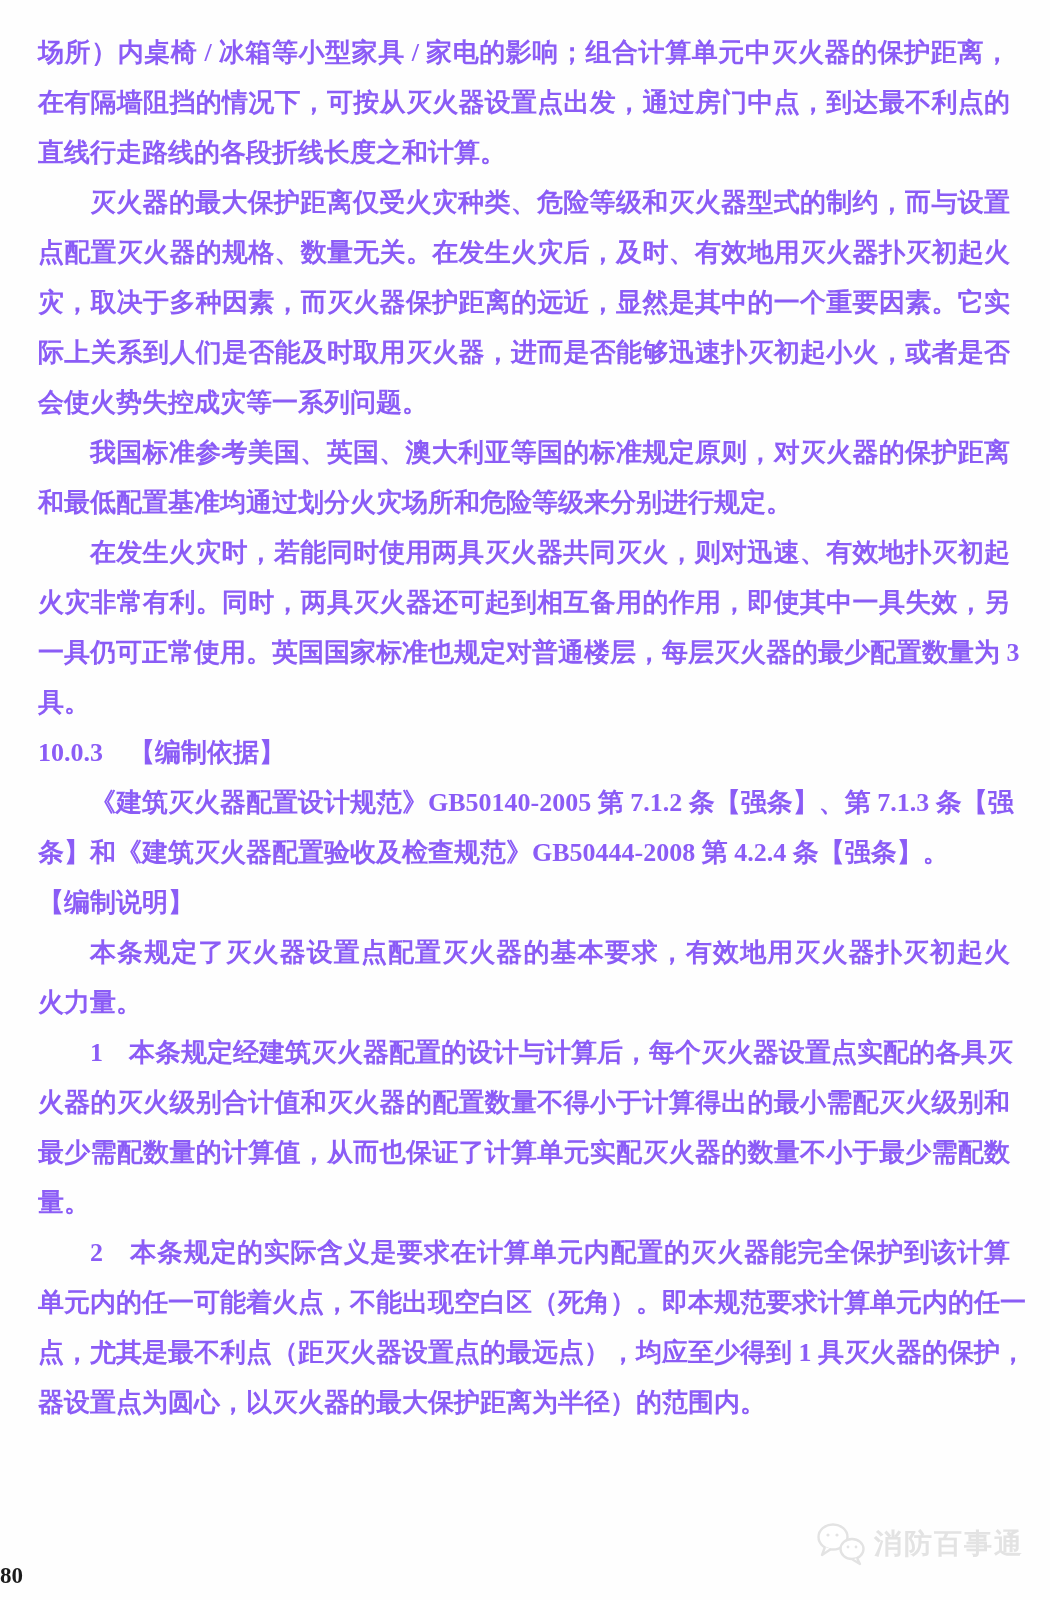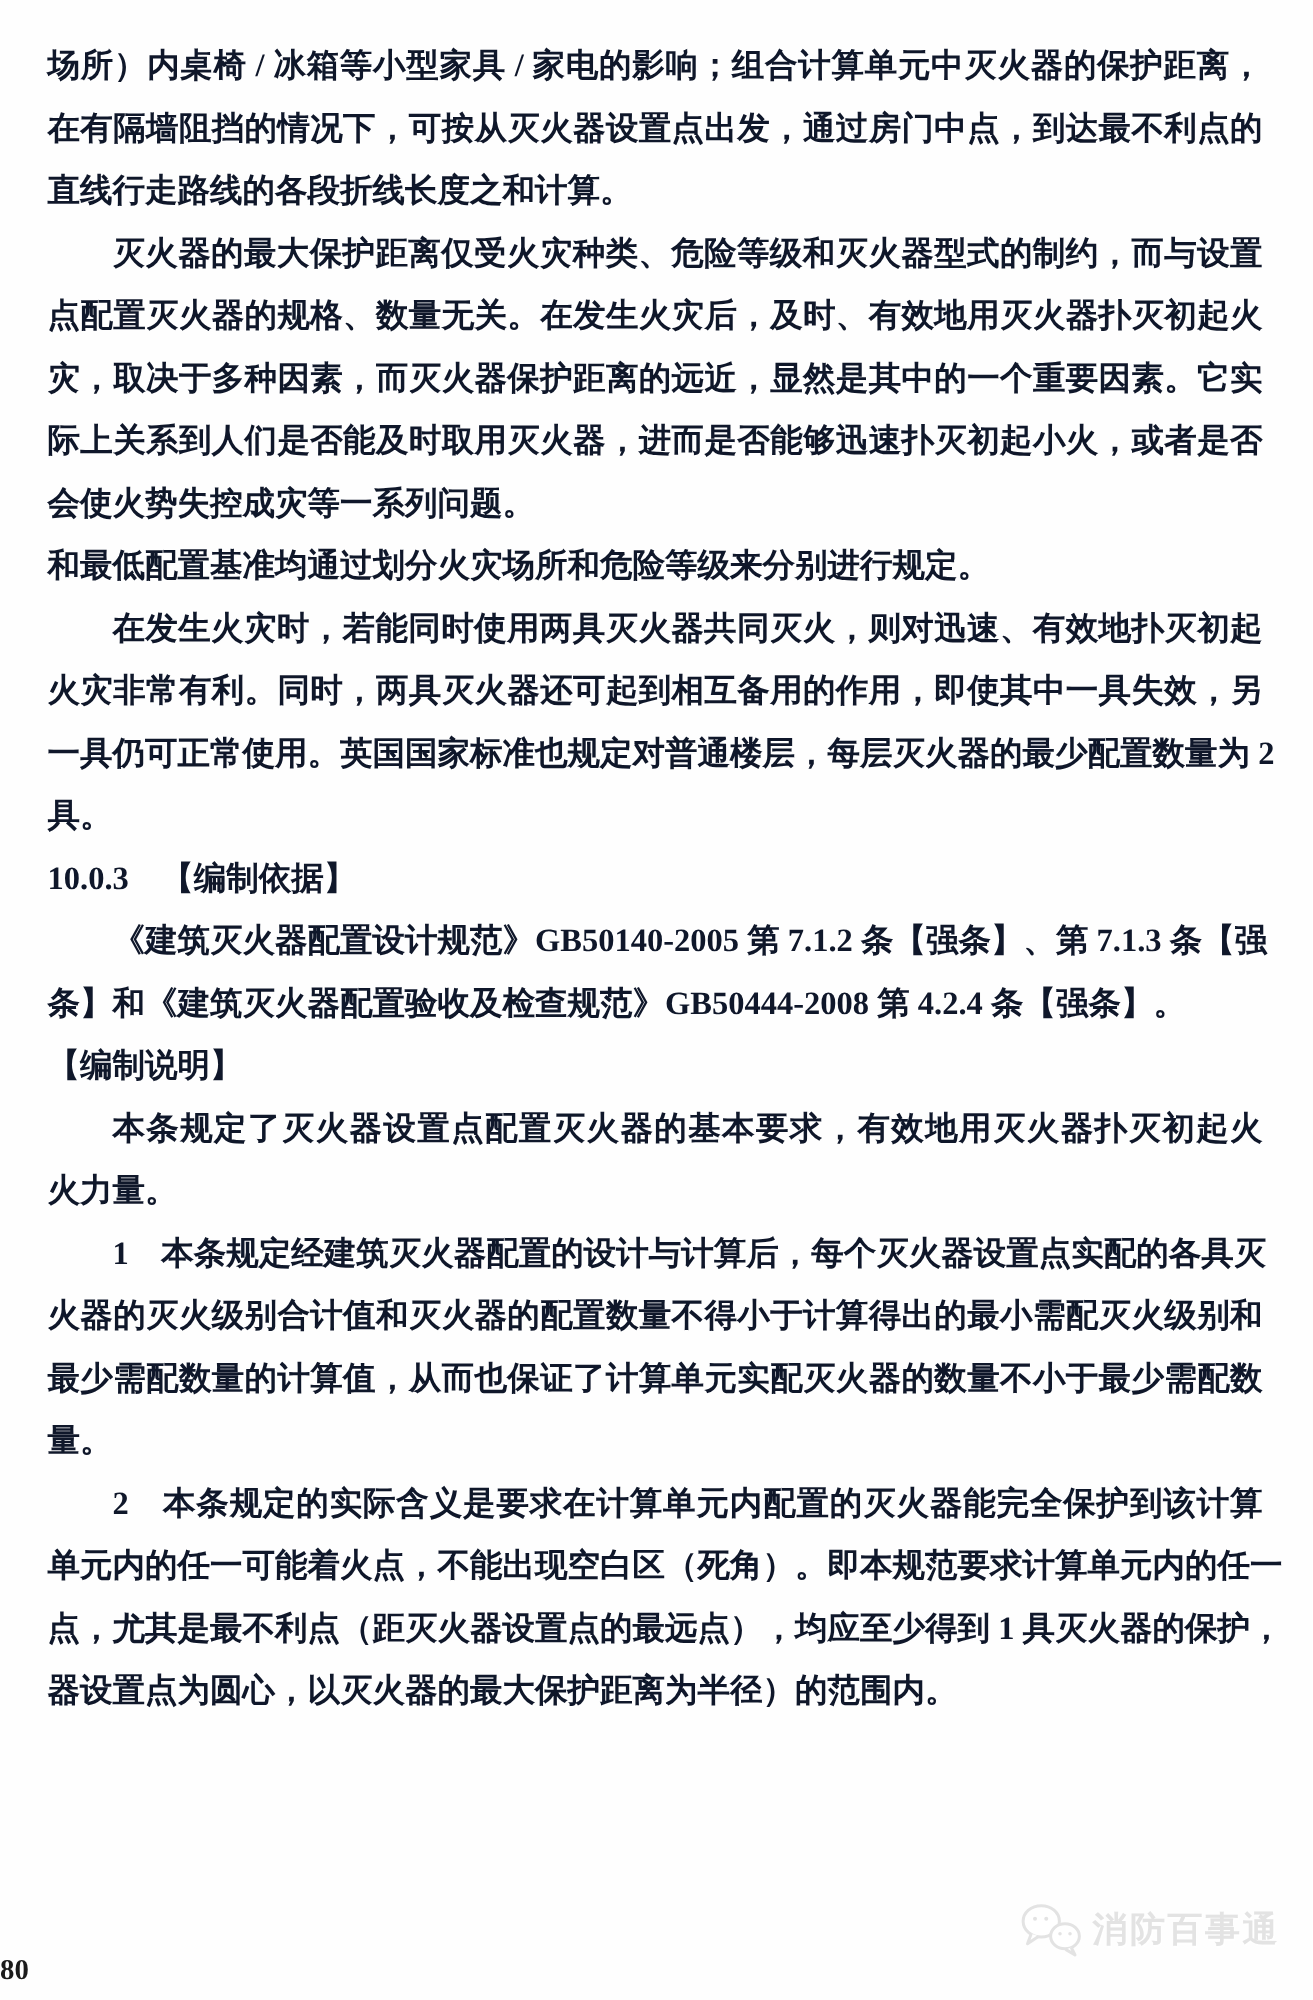--- a/index.html
+++ b/index.html
@@ -18,21 +18,21 @@
   .body-text {
     position: absolute;
     top: 28px;
     left: 38px;
     right: 40px;
   }
   .line {
     font-size: 26px;
     height: 50px;
     line-height: 50px;
-    color: #0f172a;
+    color: #8b5cf6;
     font-weight: bold;
     text-align: justify;
     text-align-last: justify;
     text-justify: inter-character;
     white-space: nowrap;
     overflow: visible;
   }
   .line.indent {
     text-indent: 2em;
   }
@@ -80,24 +80,25 @@
 
   <div class="body-text">
     <div class="line">场所）内桌椅 / 冰箱等小型家具 / 家电的影响；组合计算单元中灭火器的保护距离，</div>
     <div class="line">在有隔墙阻挡的情况下，可按从灭火器设置点出发，通过房门中点，到达最不利点的</div>
     <div class="line end">直线行走路线的各段折线长度之和计算。</div>
     <div class="line indent">灭火器的最大保护距离仅受火灾种类、危险等级和灭火器型式的制约，而与设置</div>
     <div class="line">点配置灭火器的规格、数量无关。在发生火灾后，及时、有效地用灭火器扑灭初起火</div>
     <div class="line">灾，取决于多种因素，而灭火器保护距离的远近，显然是其中的一个重要因素。它实</div>
     <div class="line">际上关系到人们是否能及时取用灭火器，进而是否能够迅速扑灭初起小火，或者是否</div>
     <div class="line end">会使火势失控成灾等一系列问题。</div>
+    <div class="line indent">我国标准参考美国、英国、澳大利亚等国的标准规定原则，对灭火器的保护距离</div>
     <div class="line end">和最低配置基准均通过划分火灾场所和危险等级来分别进行规定。</div>
     <div class="line indent">在发生火灾时，若能同时使用两具灭火器共同灭火，则对迅速、有效地扑灭初起</div>
     <div class="line">火灾非常有利。同时，两具灭火器还可起到相互备用的作用，即使其中一具失效，另</div>
-    <div class="line">一具仍可正常使用。英国国家标准也规定对普通楼层，每层灭火器的最少配置数量为 2</div>
+    <div class="line">一具仍可正常使用。英国国家标准也规定对普通楼层，每层灭火器的最少配置数量为 3</div>
     <div class="line end">具。</div>
     <div class="line heading">10.0.3　【编制依据】</div>
     <div class="line indent">《建筑灭火器配置设计规范》GB50140-2005 第 7.1.2 条【强条】、第 7.1.3 条【强</div>
     <div class="line end">条】和《建筑灭火器配置验收及检查规范》GB50444-2008 第 4.2.4 条【强条】。</div>
     <div class="line heading">【编制说明】</div>
     <div class="line indent">本条规定了灭火器设置点配置灭火器的基本要求，有效地用灭火器扑灭初起火</div>
     <div class="line end">火力量。</div>
     <div class="line indent">1　本条规定经建筑灭火器配置的设计与计算后，每个灭火器设置点实配的各具灭</div>
     <div class="line">火器的灭火级别合计值和灭火器的配置数量不得小于计算得出的最小需配灭火级别和</div>
     <div class="line">最少需配数量的计算值，从而也保证了计算单元实配灭火器的数量不小于最少需配数</div>

